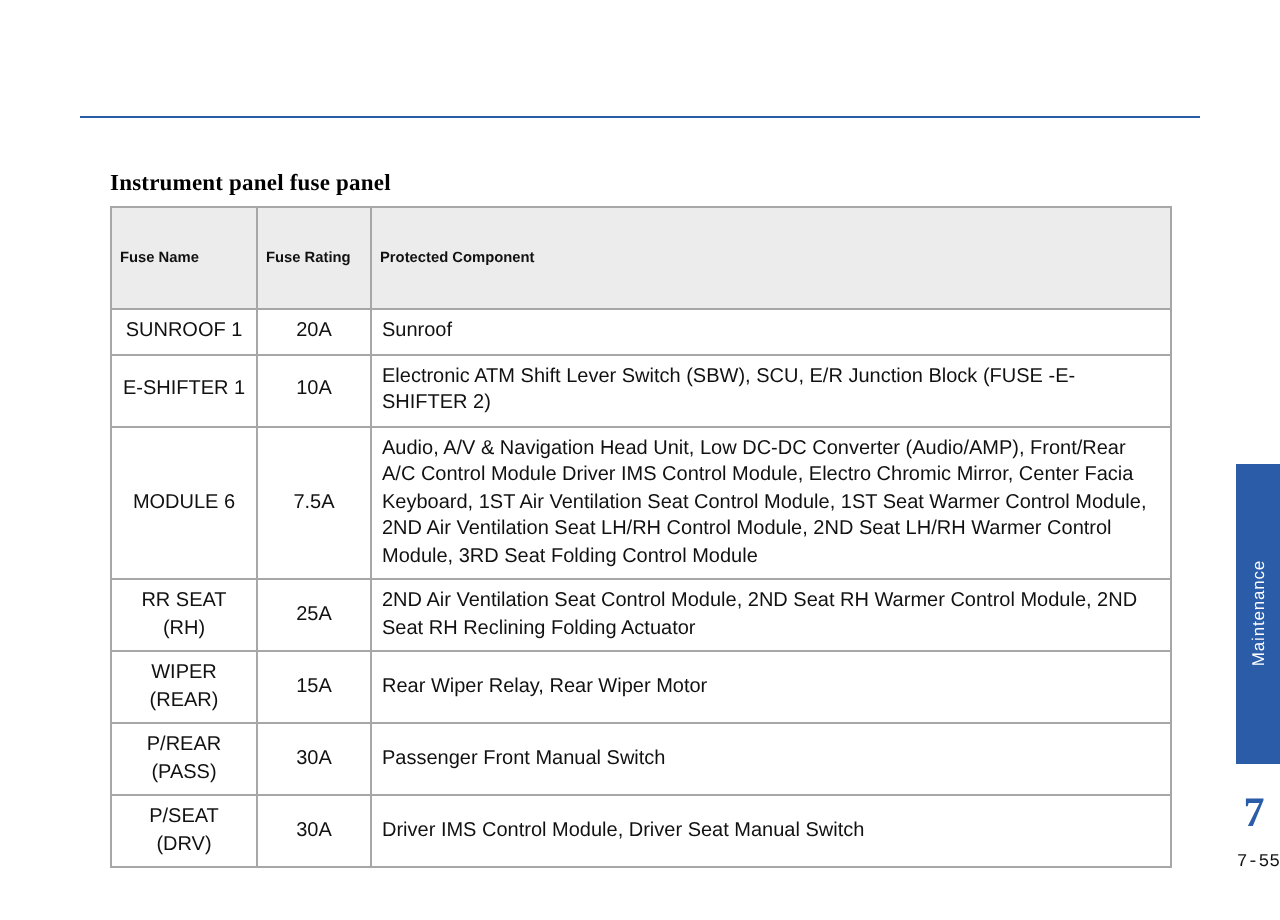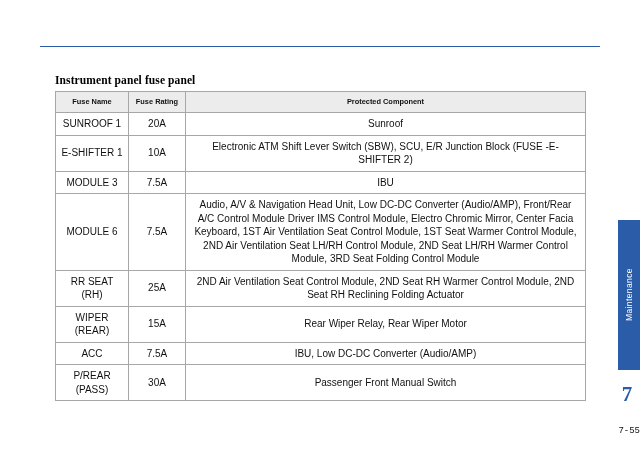--- a/index.html
+++ b/index.html
@@ -11,20 +11,21 @@
     height: 460px;
     background: #ffffff;
     font-family: "Liberation Serif", serif;
     color: #1a1a1a;
     position: relative;
     overflow: hidden;
   }
   .page {
     position: absolute;
     inset: 0;
+    margin-top: 12px;
   }
   .top-rule {
     position: absolute;
     left: 40px;
     top: 46px;
     width: 560px;
     height: 1px;
     background: #2b5ca8;
   }
   .page-title {
@@ -51,33 +52,33 @@
     border: 1px solid #a7a7a7;
     padding: 4px 5px;
     font-size: 10px;
     line-height: 1.35;
     vertical-align: middle;
     color: #111111;
   }
   table.fuse-table thead th {
     background: #ececec;
     font-weight: bold;
-    text-align: center;
+    text-align: left;
     font-size: 7.4px;
     height: 14px;
-    padding: 3px 4px;
+    padding: 18px 4px;
   }
   col.c1 { width: 73px; }
   col.c2 { width: 57px; }
   col.c3 { width: 400px; }
   td.name, td.rating {
     text-align: center;
   }
   td.comp {
-    text-align: center;
+    text-align: left;
   }
   .tab-strip {
     position: absolute;
     right: 0;
     top: 220px;
     width: 22px;
     height: 150px;
     background: #2b5ca8;
   }
   .tab-label {
@@ -148,48 +149,43 @@
         <td class="name">SUNROOF 1</td>
         <td class="rating">20A</td>
         <td class="comp">Sunroof</td>
       </tr>
       <tr>
         <td class="name">E-SHIFTER 1</td>
         <td class="rating">10A</td>
         <td class="comp">Electronic ATM Shift Lever Switch (SBW), SCU, E/R Junction Block (FUSE -E-SHIFTER 2)</td>
       </tr>
       <tr>
-        <td class="name">MODULE 3</td>
-        <td class="rating">7.5A</td>
-        <td class="comp">IBU</td>
-      </tr>
-      <tr>
         <td class="name">MODULE 6</td>
         <td class="rating">7.5A</td>
         <td class="comp">Audio, A/V &amp; Navigation Head Unit, Low DC-DC Converter (Audio/AMP), Front/Rear A/C Control Module Driver IMS Control Module, Electro Chromic Mirror, Center Facia Keyboard, 1ST Air Ventilation Seat Control Module, 1ST Seat Warmer Control Module, 2ND Air Ventilation Seat LH/RH Control Module, 2ND Seat LH/RH Warmer Control Module, 3RD Seat Folding Control Module</td>
       </tr>
       <tr>
         <td class="name">RR SEAT (RH)</td>
         <td class="rating">25A</td>
         <td class="comp">2ND Air Ventilation Seat Control Module, 2ND Seat RH Warmer Control Module, 2ND Seat RH Reclining Folding Actuator</td>
       </tr>
       <tr>
         <td class="name">WIPER (REAR)</td>
         <td class="rating">15A</td>
         <td class="comp">Rear Wiper Relay, Rear Wiper Motor</td>
       </tr>
       <tr>
-        <td class="name">ACC</td>
-        <td class="rating">7.5A</td>
-        <td class="comp">IBU, Low DC-DC Converter (Audio/AMP)</td>
-      </tr>
-      <tr>
         <td class="name">P/REAR (PASS)</td>
         <td class="rating">30A</td>
         <td class="comp">Passenger Front Manual Switch</td>
+      </tr>
+      <tr>
+        <td class="name">P/SEAT (DRV)</td>
+        <td class="rating">30A</td>
+        <td class="comp">Driver IMS Control Module, Driver Seat Manual Switch</td>
       </tr>
     </tbody>
   </table>
 
   <div class="tab-strip"></div>
   <div class="tab-label">
     <span>Maintenance</span>
   </div>
   <div class="tab-number">7</div>
 

